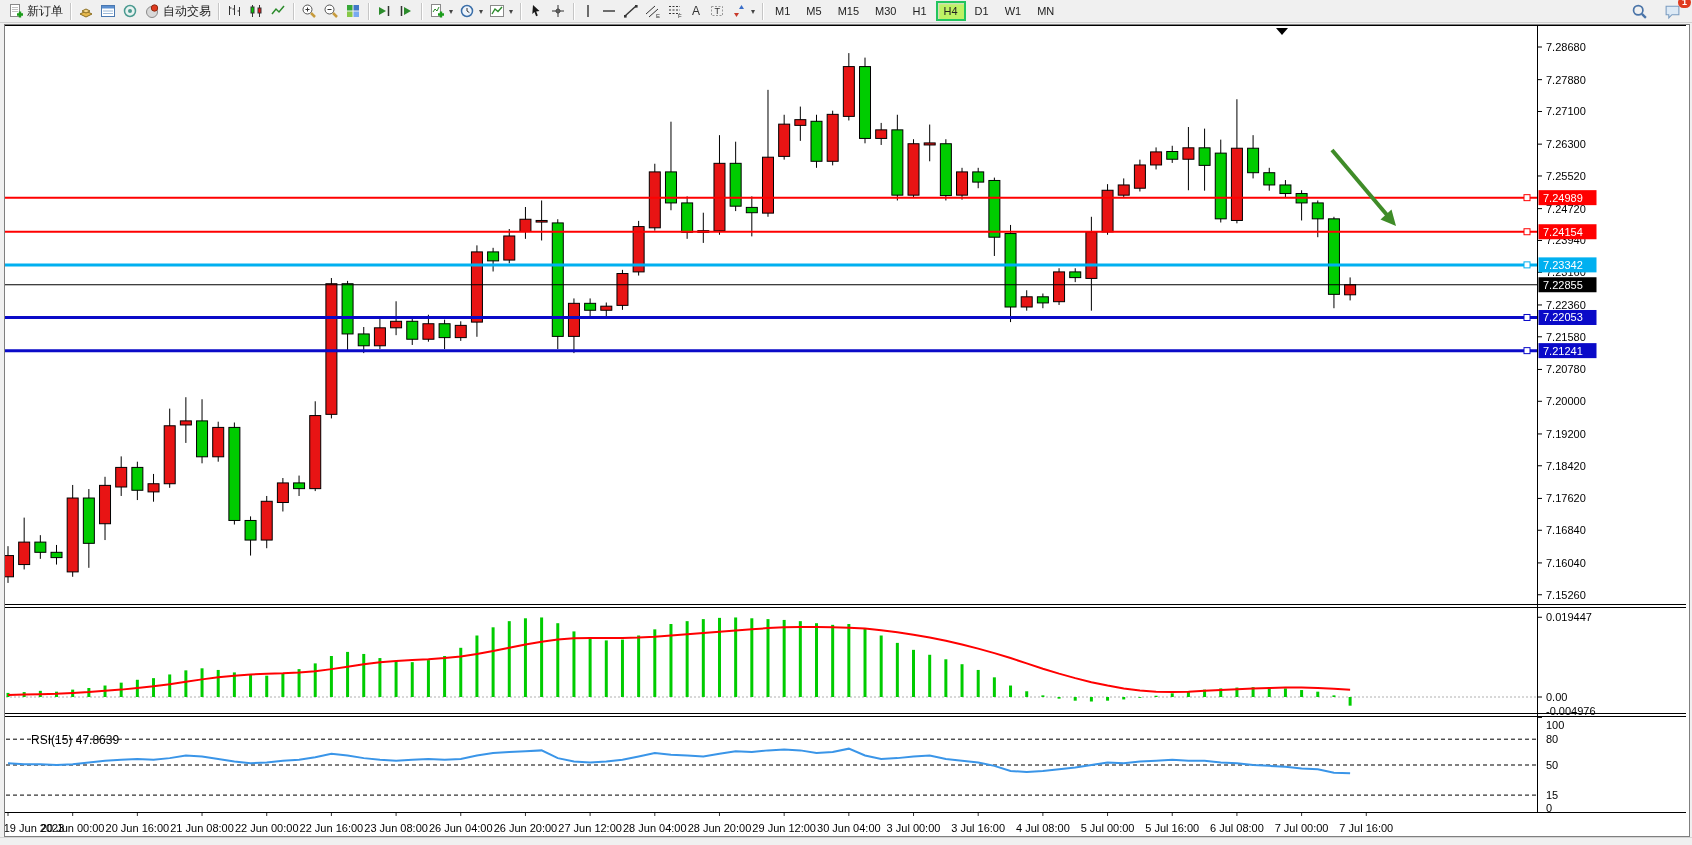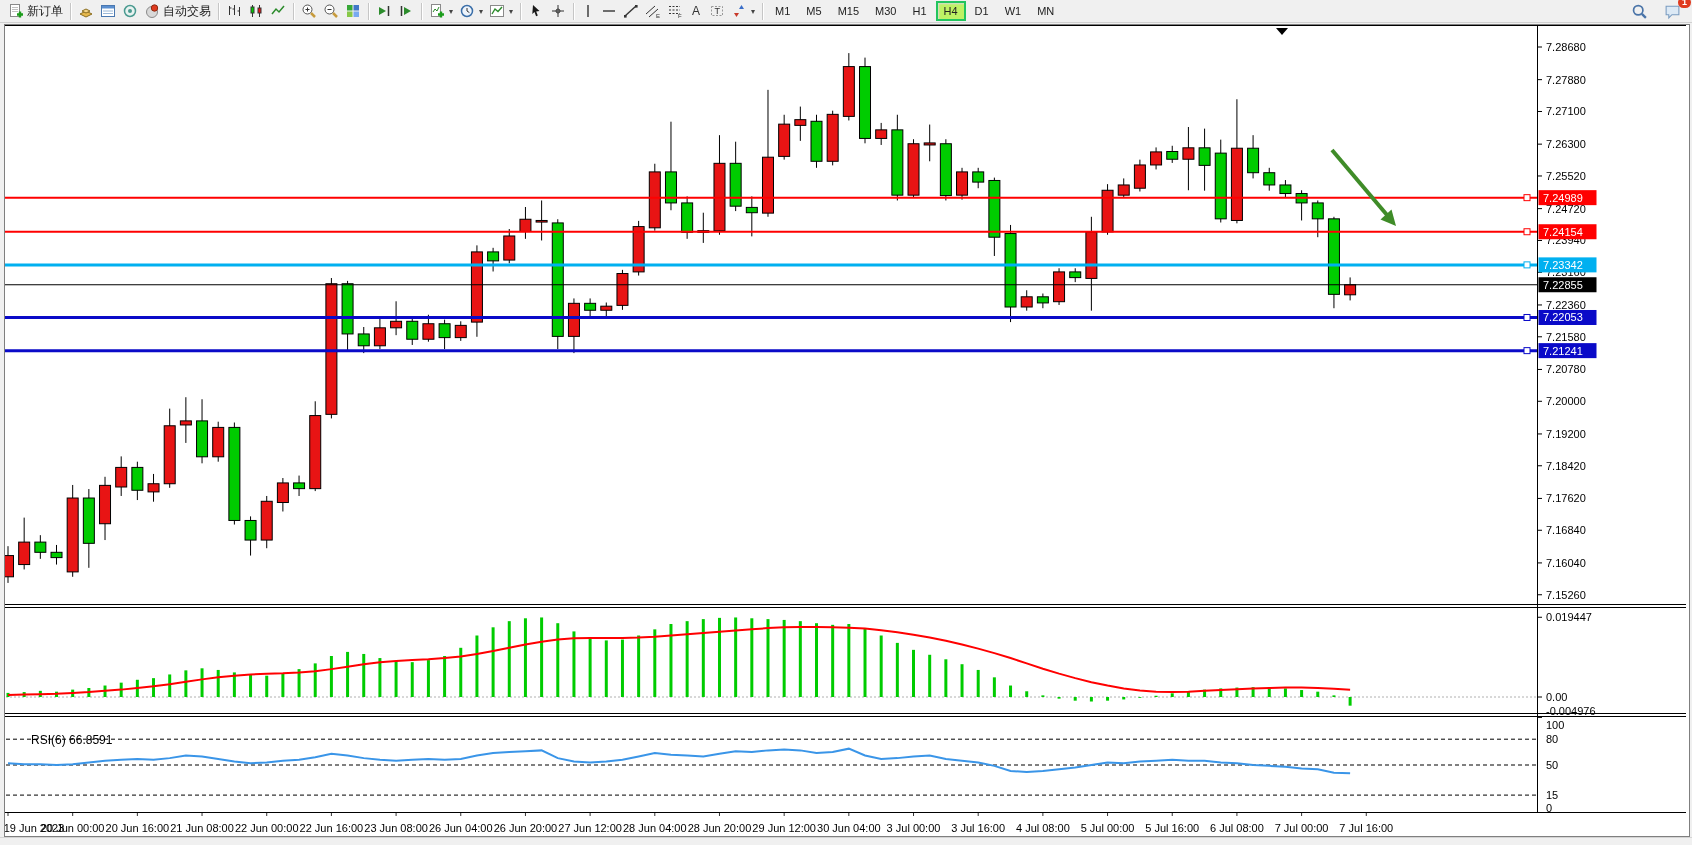--- a/index.html
+++ b/index.html
@@ -690,18 +690,18 @@
           <text x="1172.2400000000002" y="832" font-size="11" fill="#000" text-anchor="middle">5 Jul 16:00</text>
           <line x1="1236.92" y1="813" x2="1236.92" y2="816" stroke="#333"></line>
           <text x="1236.92" y="832" font-size="11" fill="#000" text-anchor="middle">6 Jul 08:00</text>
           <line x1="1301.6000000000001" y1="813" x2="1301.6000000000001" y2="816" stroke="#333"></line>
           <text x="1301.6000000000001" y="832" font-size="11" fill="#000" text-anchor="middle">7 Jul 00:00</text>
           <line x1="1366.2800000000002" y1="813" x2="1366.2800000000002" y2="816" stroke="#333"></line>
           <text x="1366.2800000000002" y="832" font-size="11" fill="#000" text-anchor="middle">7 Jul 16:00</text>
         </g>
       </svg>
     <div class="overlay-label" id="rsi-label">
-      <span>RSI(6)</span> <span>66.8591</span>
+      <span>RSI(15)</span> <span>47.8639</span>
     </div>
   </div>
 
   <div id="status-bar"></div>
 </div>
 
 </body></html>

